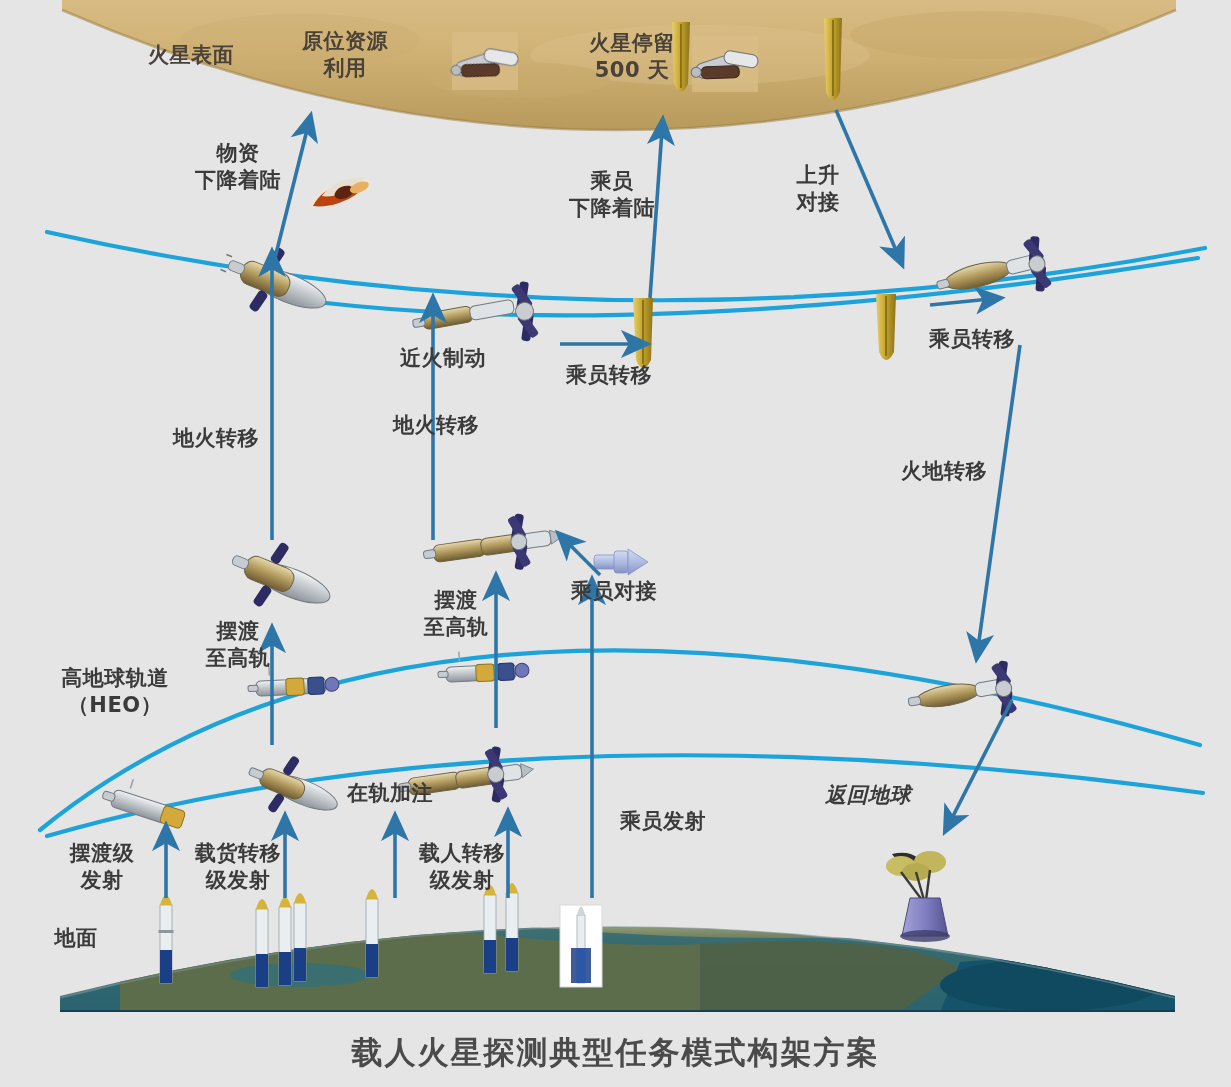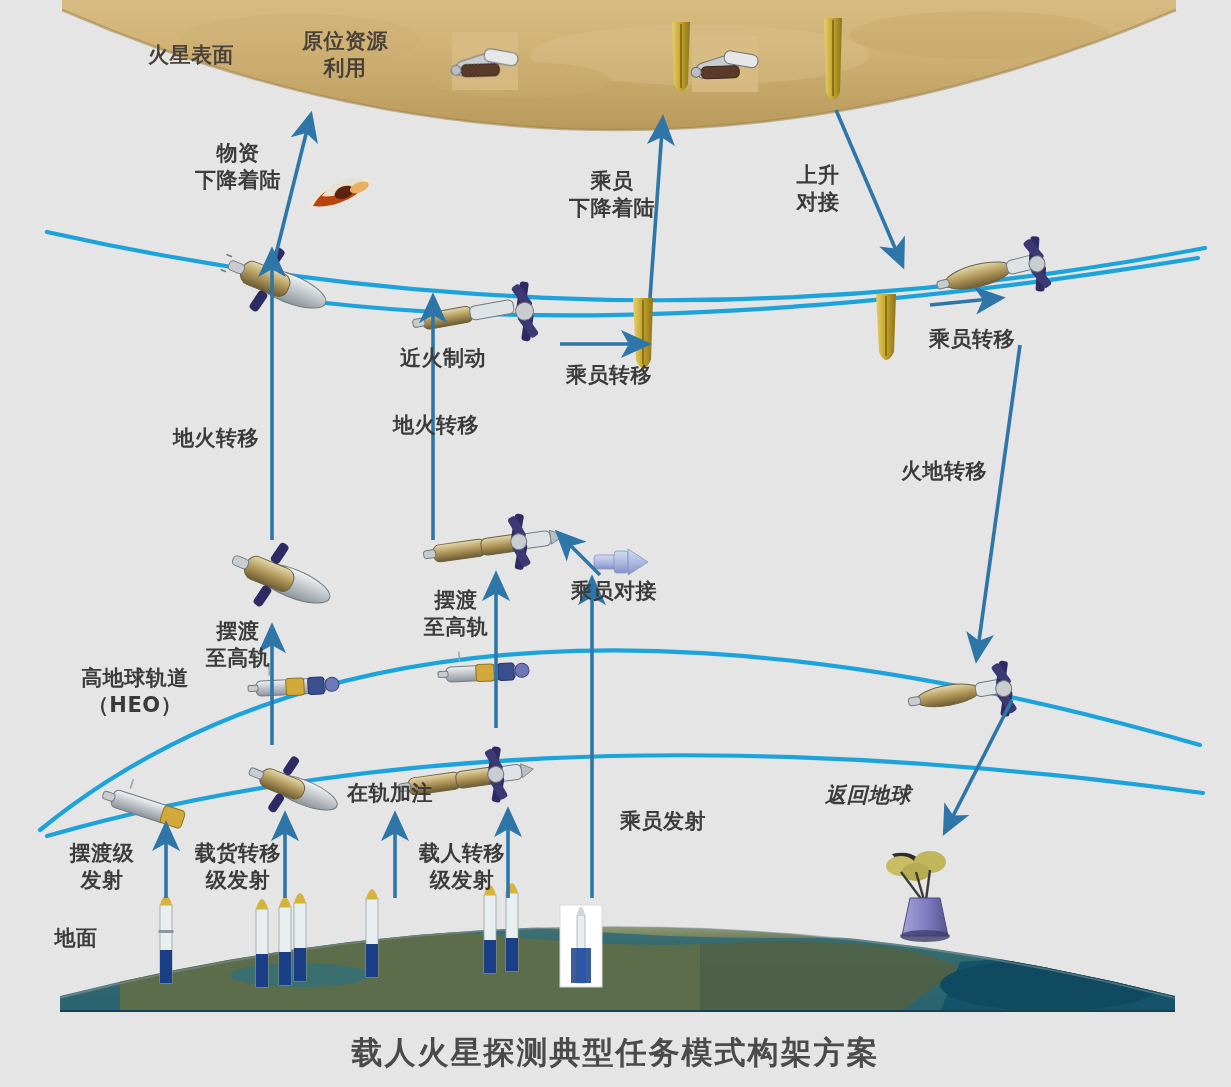--- a/index.html
+++ b/index.html
@@ -358,20 +358,22 @@
     <line x1="508" y1="898" x2="508" y2="822"></line>
     <line x1="592" y1="898" x2="592" y2="590"></line>
     <line x1="1012" y1="700" x2="950" y2="822"></line>
   </g>
 
 </svg>
 
 <div class="lbl mars-lbl" style="left:136px;top:42px;width:110px;">火星表面</div>
 <div class="lbl mars-lbl" style="left:290px;top:28px;width:110px;">原位资源
 利用</div>
+<div class="lbl mars-lbl" style="left:572px;top:30px;width:120px;">火星停留
+500 天</div>
 
 <div class="lbl" style="left:178px;top:140px;width:120px;">物资
 下降着陆</div>
 <div class="lbl" style="left:552px;top:168px;width:120px;">乘员
 下降着陆</div>
 <div class="lbl" style="left:770px;top:162px;width:96px;">上升
 对接</div>
 
 <div class="lbl" style="left:385px;top:345px;width:116px;">近火制动</div>
 <div class="lbl" style="left:551px;top:362px;width:116px;">乘员转移</div>
@@ -380,21 +382,21 @@
 <div class="lbl" style="left:158px;top:425px;width:116px;">地火转移</div>
 <div class="lbl" style="left:378px;top:412px;width:116px;">地火转移</div>
 <div class="lbl" style="left:886px;top:458px;width:116px;">火地转移</div>
 
 <div class="lbl" style="left:190px;top:618px;width:96px;">摆渡
 至高轨</div>
 <div class="lbl" style="left:408px;top:587px;width:96px;">摆渡
 至高轨</div>
 <div class="lbl" style="left:553px;top:578px;width:122px;">乘员对接</div>
 
-<div class="lbl" style="left:0px;top:665px;width:230px;padding-left:20px;">高地球轨道
+<div class="lbl" style="left:0px;top:665px;width:230px;">高地球轨道
 （HEO）</div>
 
 <div class="lbl" style="left:330px;top:780px;width:120px;">在轨加注</div>
 
 <div class="lbl" style="left:48px;top:840px;width:108px;">摆渡级
 发射</div>
 <div class="lbl" style="left:176px;top:840px;width:124px;">载货转移
 级发射</div>
 <div class="lbl" style="left:400px;top:840px;width:124px;">载人转移
 级发射</div>

